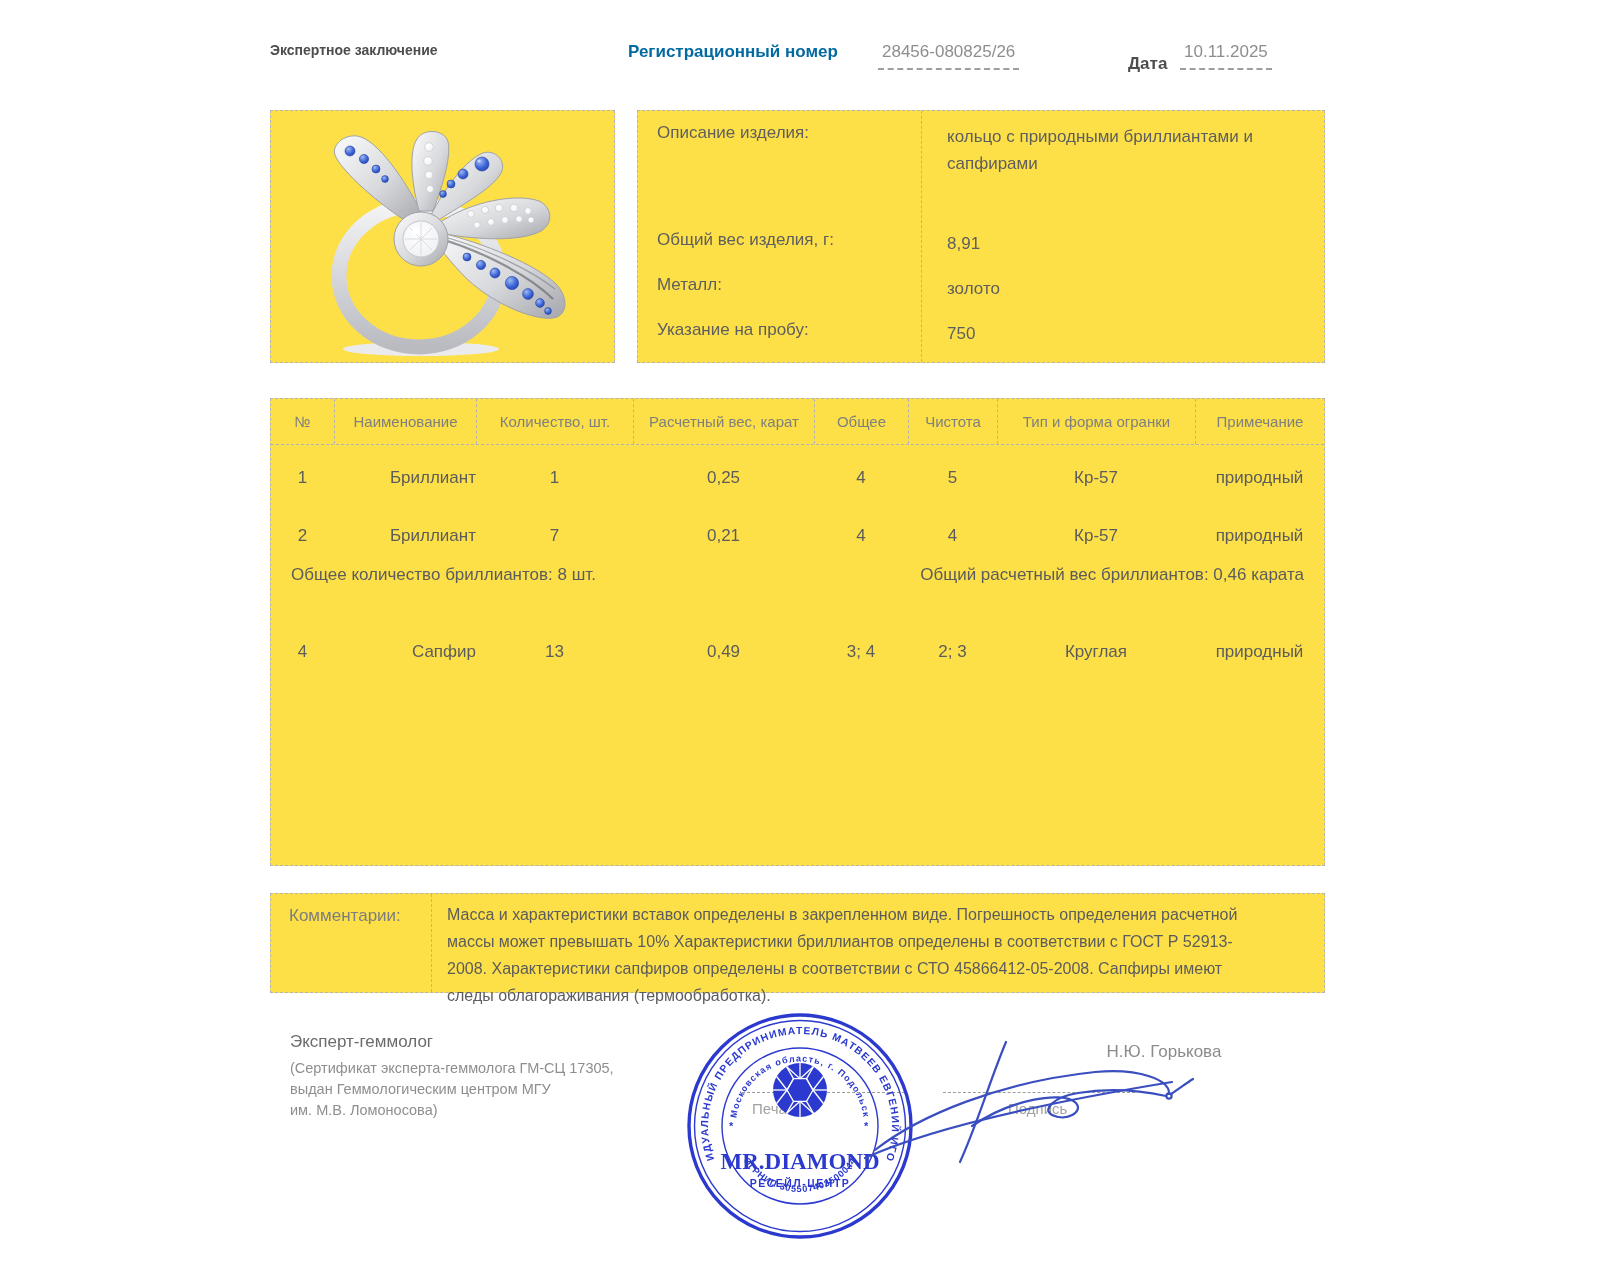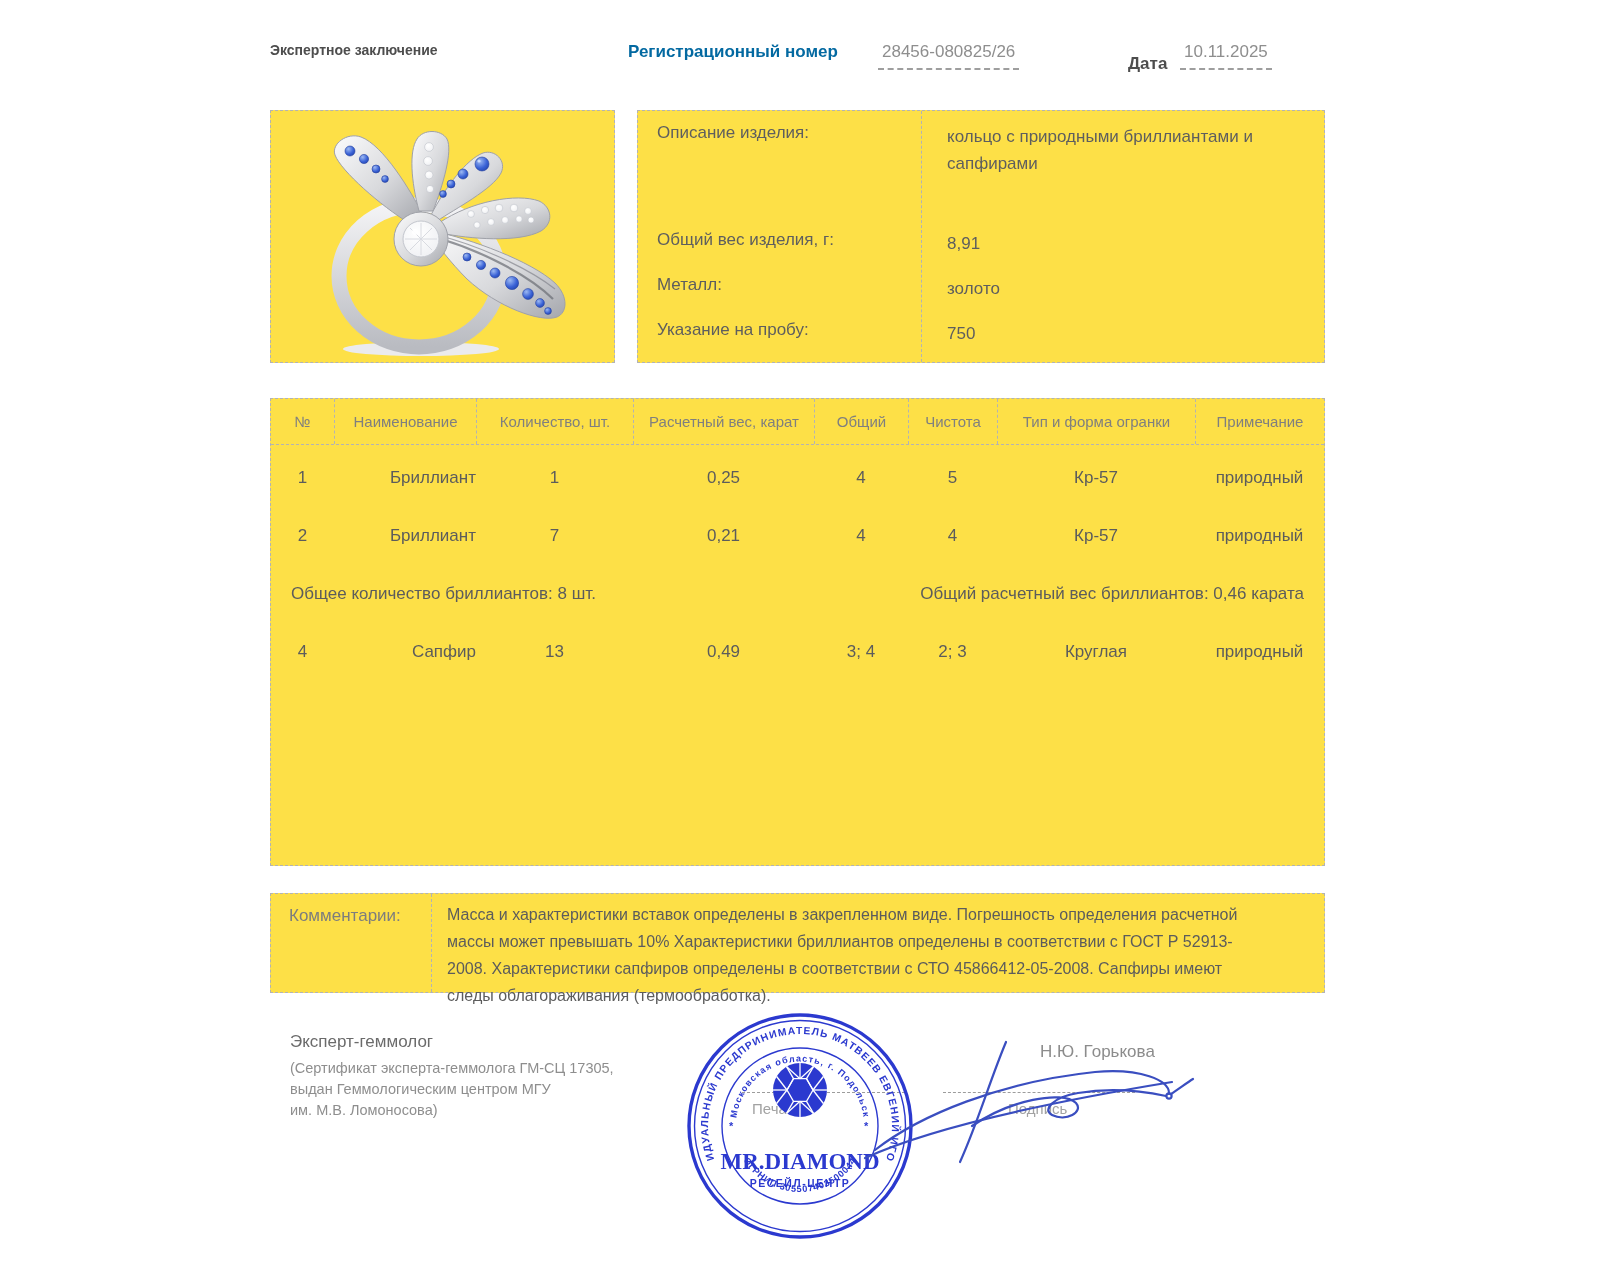--- a/index.html
+++ b/index.html
@@ -26,31 +26,31 @@
   .hrow{display:flex;border-bottom:1px dashed #b3b3b3;height:46px;box-sizing:border-box;}
   .hcell{display:flex;align-items:center;justify-content:center;font-size:15px;color:#7f7f7f;
          box-sizing:border-box;}
   .hcell + .hcell{border-left:1px dashed #b3b3b3;}
   .c0{width:63px;} .c1{width:142px;} .c2{width:157px;} .c3{width:181px;}
   .c4{width:94px;} .c5{width:89px;} .c6{width:198px;} .c7{flex:1;}
   .tbody{padding-top:4px;}
   .trow{display:flex;height:58px;align-items:center;font-size:17px;color:#5c5c5c;}
   .tcell{box-sizing:border-box;text-align:center;}
   .tcell.name{text-align:right;padding-left:8px;}
-  .sumrow{display:flex;height:58px;align-items:center;justify-content:space-between;
+  .sumrow{display:flex;height:58px;justify-content:space-between;
           padding:0 20px;font-size:17px;color:#5c5c5c;}
   
   .cm-box{left:270px;top:893px;width:1055px;height:100px;}
   .cm-divider{position:absolute;left:160px;top:0;bottom:0;border-left:1px dashed #b3b3b3;}
   .cm-label{position:absolute;left:18px;top:12px;font-size:17px;color:#7d7d7d;}
   .cm-text{position:absolute;left:176px;top:7px;width:800px;font-size:16px;line-height:27px;color:#5c5c5c;}
   
   .ex-role{left:290px;top:1032px;font-size:17px;color:#6b6b6b;}
   .ex-cert{left:290px;top:1058px;font-size:14.5px;line-height:21px;color:#8e8e8e;}
-  .ex-name{left:1040px;top:1042px;width:248px;text-align:left;font-size:17px;color:#8c8c8c;}
+  .ex-name{left:1040px;top:1042px;width:248px;text-align:center;font-size:17px;color:#8c8c8c;}
   .sig-line{position:absolute;top:1092px;border-top:1px dashed #9c9c9c;}
   .sig-line.l1{left:742px;width:163px;}
   .sig-line.l2{left:943px;width:192px;}
   .sig-caption{position:absolute;top:1100px;font-size:15px;color:#a2a2a2;}
   .cap-stamp{left:752px;}
   .cap-sign{left:1008px;}
   .stamp-svg{left:680px;top:1006px;color:#2b39cf;}
   .sign-svg{left:860px;top:1010px;}
 </style>
 </head>
@@ -154,21 +154,21 @@
     <div class="desc-label" style="top:209px">Указание на пробу:</div>
     <div class="desc-value" style="top:209px">750</div>
   </div>
 
   <div class="dashbox table-box">
     <div class="hrow">
       <div class="hcell c0">№</div>
       <div class="hcell c1">Наименование</div>
       <div class="hcell c2">Количество, шт.</div>
       <div class="hcell c3">Расчетный вес, карат</div>
-      <div class="hcell c4">Общий</div>
+      <div class="hcell c4">Общее</div>
       <div class="hcell c5">Чистота</div>
       <div class="hcell c6">Тип и форма огранки</div>
       <div class="hcell c7">Примечание</div>
     </div>
     <div class="tbody">
       <div class="trow">
         <div class="tcell c0">1</div>
         <div class="tcell c1 name">Бриллиант</div>
         <div class="tcell c2">1</div>
         <div class="tcell c3">0,25</div>

